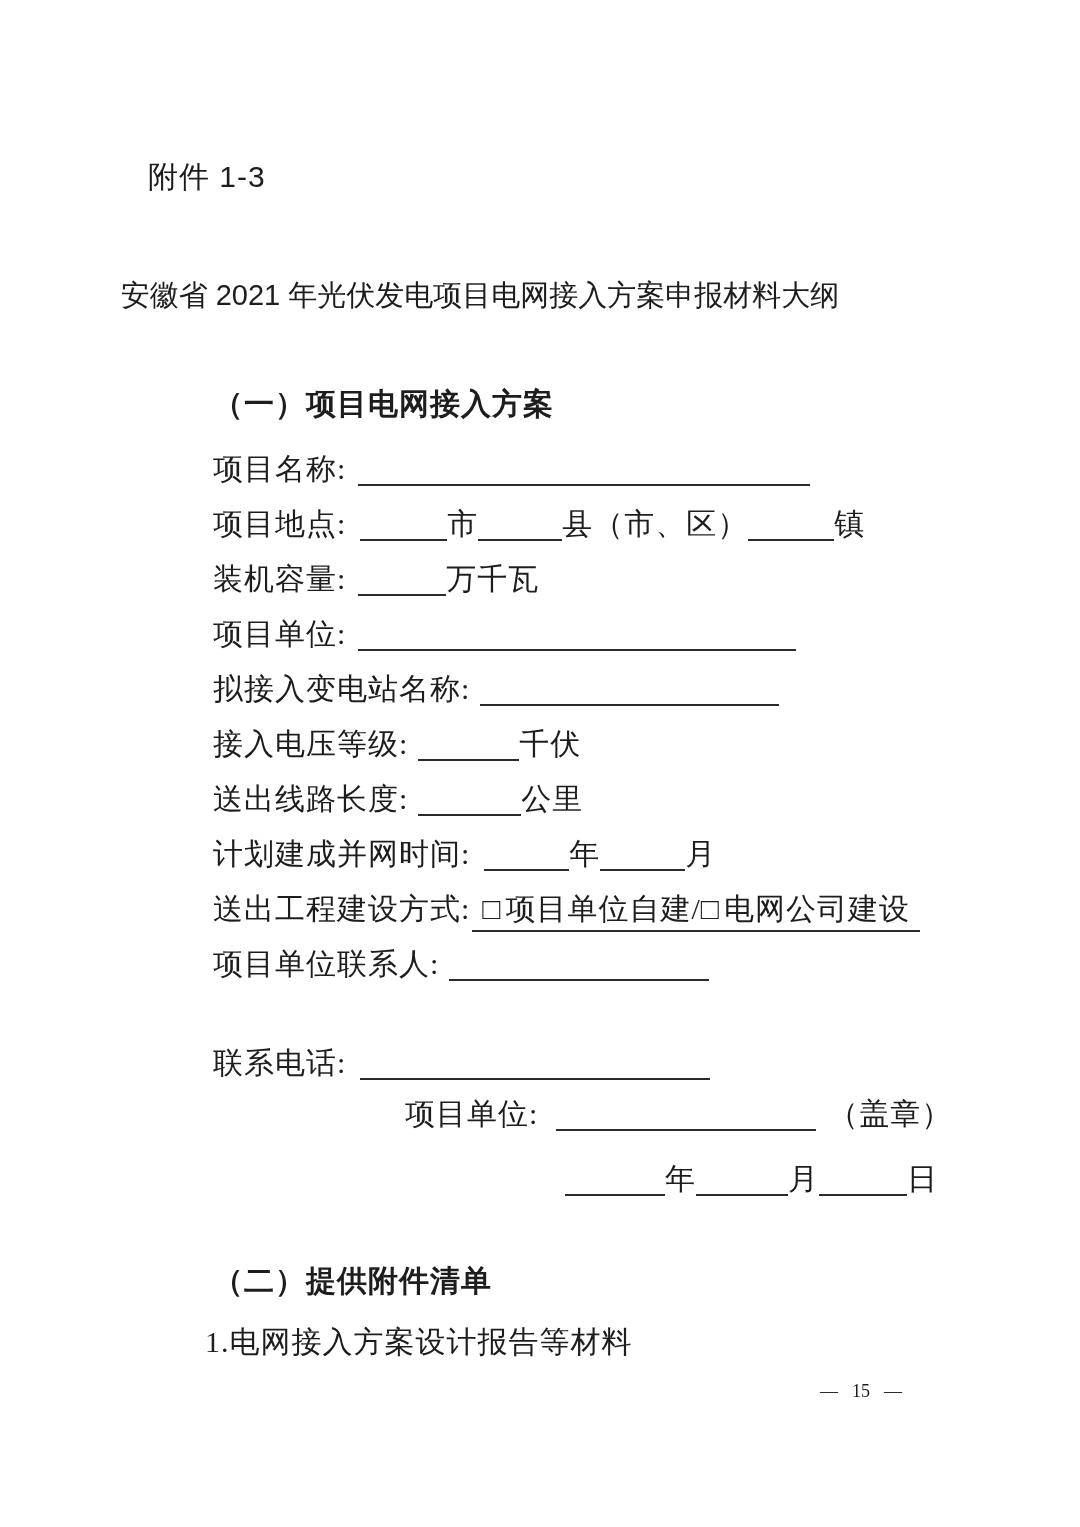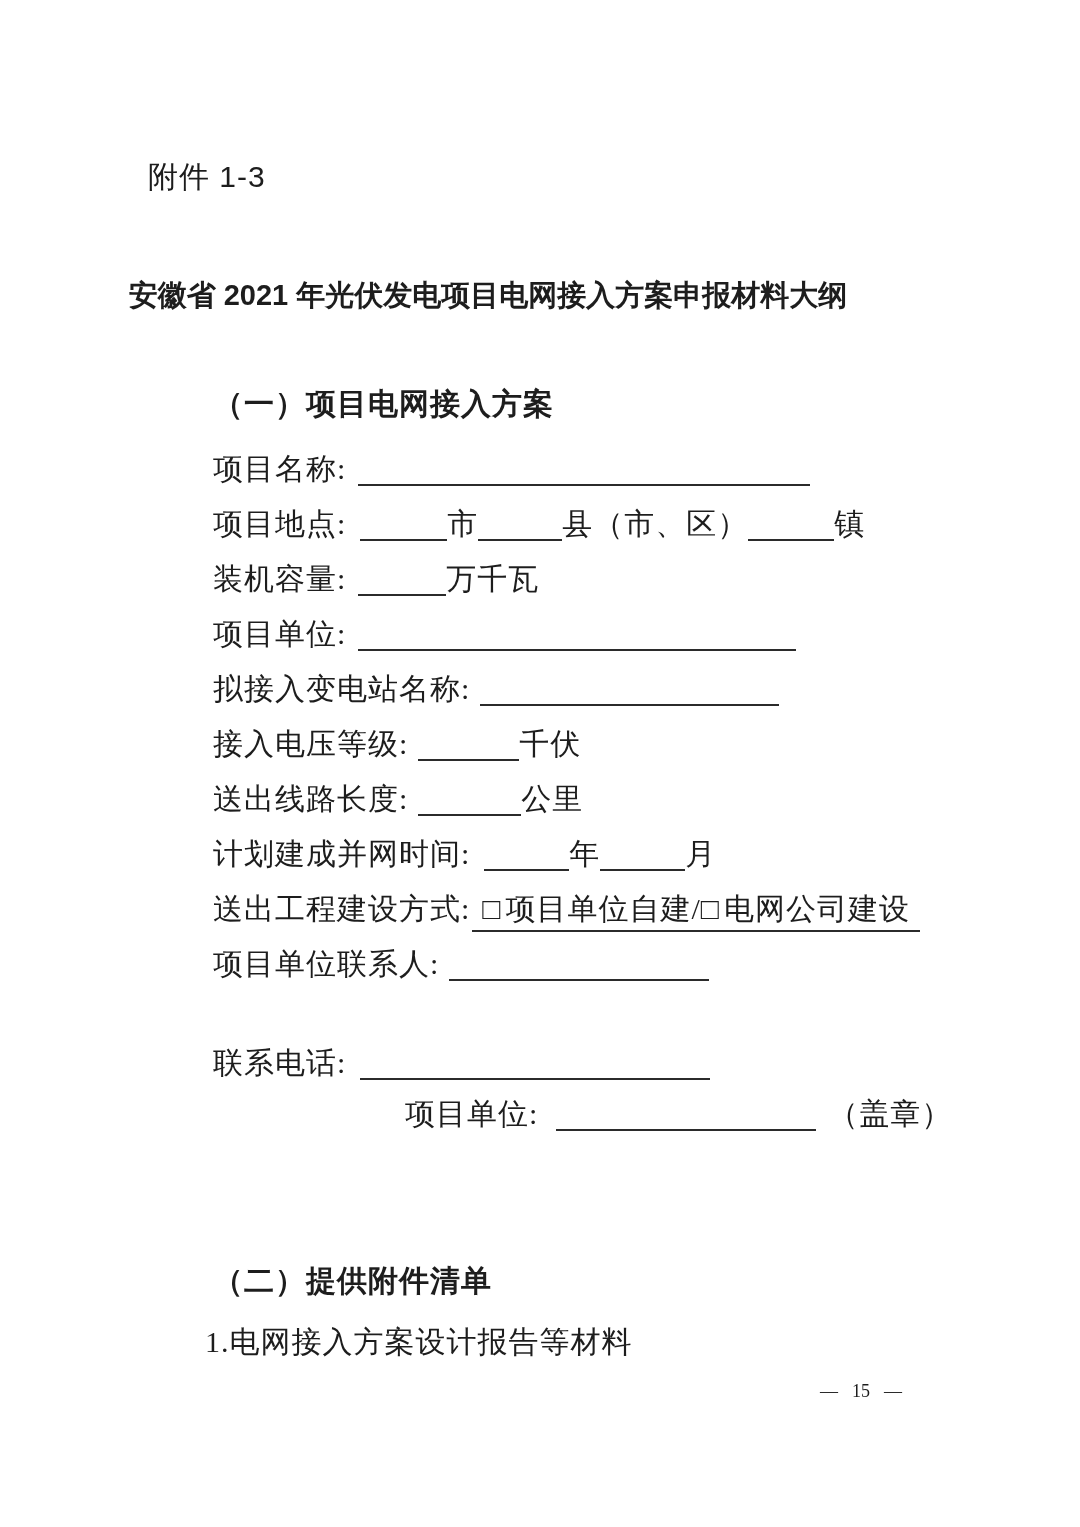--- a/index.html
+++ b/index.html
@@ -23,25 +23,25 @@
     letter-spacing:1px;
   }
   .attachment{
     left:148px; top:158px;
     font-family:"Liberation Sans","DejaVu Sans",sans-serif;
     font-size:30px;
     letter-spacing:1px;
   }
   .title{
     position:absolute;
-    top:276px; left:16px;
+    top:276px; left:8px;
     width:100%;
     text-align:center;
     font-family:"Liberation Sans","DejaVu Sans",sans-serif;
-    font-weight:bold;
+    font-weight:normal;
     font-size:29px;
     letter-spacing:0px;
     white-space:nowrap;
   }
   .heading{
     font-weight:bold;
     font-size:30px;
   }
   .blank{
     display:inline-block;
@@ -119,20 +119,23 @@
   </div>
 
   <div class="line" style="left:213px; top:1000px;margin-top:44px;">
     <span>联系电话:</span><span class="blank" style="width:350px; margin-left:14px;"></span>
   </div>
 
   <div class="line" style="left:405px; top:1095px;">
     <span>项目单位:</span><span class="blank" style="width:260px; margin-left:18px;"></span><span style="margin-left:12px;">（盖章）</span>
   </div>
 
+  <div class="line" style="left:565px; top:1160px;">
+    <span class="blank tight" style="width:100px;"></span><span>年</span><span class="blank tight" style="width:92px;"></span><span>月</span><span class="blank tight" style="width:88px;"></span><span>日</span>
+  </div>
 
   <div class="line heading" style="left:213px; top:1262px;">（二）提供附件清单</div>
 
   <div class="line" style="left:205px; top:1323px;">1.电网接入方案设计报告等材料</div>
 
   <div class="footer">
     <span>—</span><span class="num">15</span><span>—</span>
   </div>
 
 </div>

